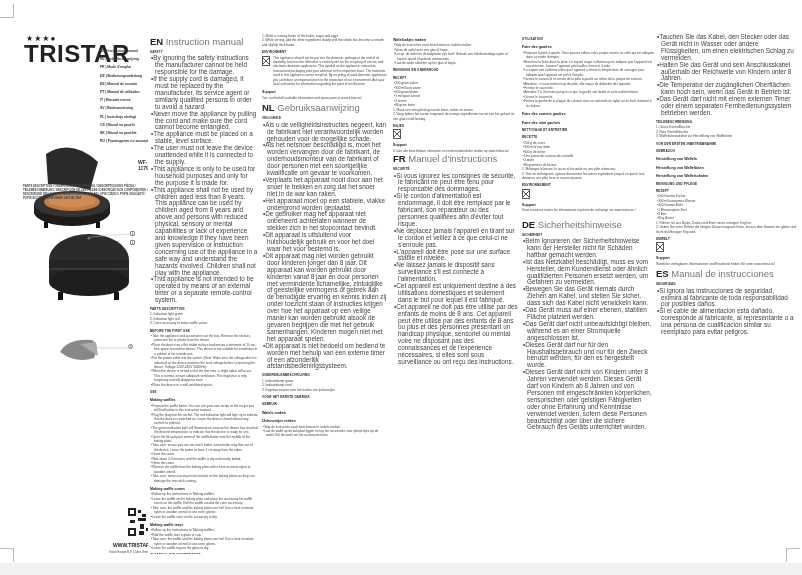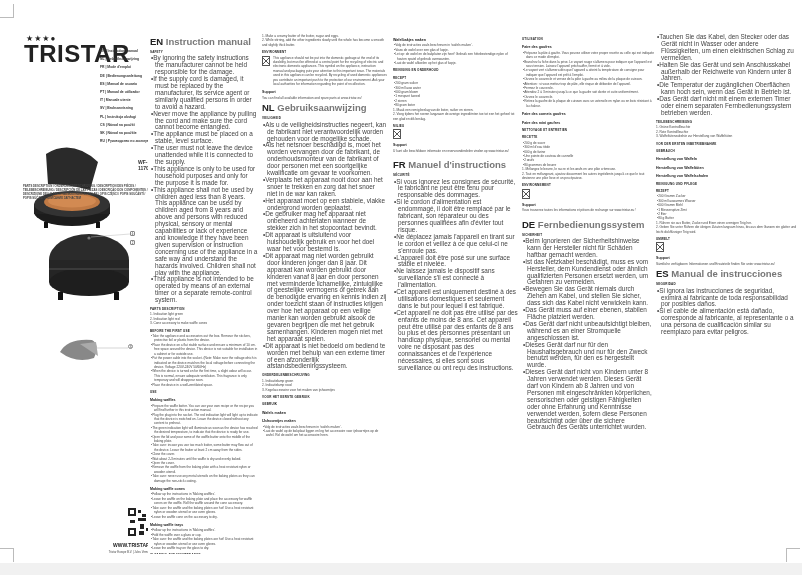--- a/index.html
+++ b/index.html
@@ -18,21 +18,21 @@
 .langs div{font-size:3.4px;font-weight:bold;color:#333;height:8.2px;line-height:3.6px;white-space:nowrap}
 .img{position:absolute}
 .waffle1{left:10px;top:110px;width:88px;height:90px}
 .model{position:absolute;left:120px;top:125px;font-size:5px;font-weight:bold;color:#333}
 .partsline{position:absolute;left:5px;top:150px;width:125px;font-size:2.8px;line-height:4px;color:#444;font-weight:bold}
 .waffle2{left:26px;top:190px;width:90px;height:80px}
 .cone{left:40px;top:300px;width:80px;height:30px}
 .web{position:absolute;left:90px;top:508px;font-size:5px;font-weight:bold;color:#222;width:50px;text-align:right}
 .addr{position:absolute;left:70px;top:516px;font-size:2.8px;color:#444;width:70px;text-align:right;line-height:4px}
 .textcol{font-size:3.2px;line-height:4.4px;color:#444}
-.textcol h1{font-size:9.5px;line-height:11px;color:#777;font-weight:bold;margin:2px 0 1px}
+.textcol h1{font-size:9.5px;line-height:11px;color:#777;font-weight:normal;margin:2px 0 1px}
 .textcol h1 b{color:#222}
 .textcol h2{font-size:3px;font-weight:bold;color:#222;margin:3px 0 1px;letter-spacing:.2px}
 .textcol h3{font-size:3.6px;font-weight:bold;color:#222;margin:4px 0 1px}
 .textcol li{list-style:none;padding-left:4px;text-indent:-3px}
 .textcol li:before{content:"\2022 ";}
 .big{font-size:6.4px;line-height:6.9px;color:#444}
 .big li{padding-left:5px;text-indent:-4px}
 .env{display:flex;gap:3px;align-items:flex-start}
 .binicon{width:8px;height:10px;flex:none;border:0.6px solid #555;position:relative}
 .binicon:after{content:"";position:absolute;left:0;top:0;width:100%;height:100%;background:linear-gradient(45deg,transparent 45%,#555 47%,#555 53%,transparent 55%),linear-gradient(-45deg,transparent 45%,#555 47%,#555 53%,transparent 55%)}
@@ -233,21 +233,21 @@
       <li>1 mespunt kaneel</li>
       <li>2 eieren</li>
       <li>80 gram boter</li>
     </ul>
   <div>1. Maak een romig beslag van de boter, suiker en eieren.</div>
     <div>2. Voeg tijdens het roeren langzaam de overige ingrediënten toe tot een het geheel tot een glad en dik beslag.</div>
   <h2>MILIEU</h2>
   <div class="binicon"></div>
   <h3>Support</h3>
   <div>U kunt alle beschikbare informatie en reserveonderdelen vinden op www.tristar.eu!</div>
-  <h1 style="margin-top:6px"><b>FR</b> <span>Manuel d'instructions</span></h1>
+  <h1 style="margin-top:0"><b>FR</b> <span>Manuel d'instructions</span></h1>
   <h2>SÉCURITÉ</h2>
   <ul class="big">
     <li>Si vous ignorez les consignes de sécurité, le fabricant ne peut être tenu pour responsable des dommages.</li>
       <li>Si le cordon d'alimentation est endommagé, il doit être remplacé par le fabricant, son réparateur ou des personnes qualifiées afin d'éviter tout risque.</li>
       <li>Ne déplacez jamais l'appareil en tirant sur le cordon et veillez à ce que celui-ci ne s'enroule pas.</li>
     <li>L'appareil doit être posé sur une surface stable et nivelée.</li>
       <li>Ne laissez jamais le dispositif sans surveillance s'il est connecté à l'alimentation.</li>
       <li>Cet appareil est uniquement destiné à des utilisations domestiques et seulement dans le but pour lequel il est fabriqué.</li>
     <li>Cet appareil ne doit pas être utilisé par des enfants de moins de 8 ans. Cet appareil peut être utilisé par des enfants de 8 ans ou plus et des personnes présentant un handicap physique, sensoriel ou mental voire ne disposant pas des connaissances et de l'expérience nécessaires, si elles sont sous surveillance ou ont reçu des instructions.</li>
   </ul>
@@ -278,21 +278,21 @@
       <li>Une pointe de couteau de cannelle</li>
       <li>2 œufs</li>
       <li>80 grammes de beurre</li>
     </ul>
   <div>1. Mélangez le beurre, le sucre et les œufs en une pâte crémeuse.</div>
     <div>2. Tout en mélangeant, ajoutez doucement les autres ingrédients jusqu'à ce que le tout devienne une pâte lisse et un peu épaisse.</div>
   <h2>ENVIRONNEMENT</h2>
   <div class="binicon"></div>
   <h3>Support</h3>
   <div>Vous trouverez toutes les informations et pièces de rechange sur www.tristar.eu !</div>
-  <h1 style="margin-top:6px"><b>DE</b> <span>Fernbedienungssystem</span></h1>
+  <h1 style="margin-top:6px"><b>DE</b> <span>Sicherheitshinweise</span></h1>
   <h2>SICHERHEIT</h2>
   <ul class="big">
     <li>Beim Ignorieren der Sicherheitshinweise kann der Hersteller nicht für Schäden haftbar gemacht werden.</li>
       <li>Ist das Netzkabel beschädigt, muss es vom Hersteller, dem Kundendienst oder ähnlich qualifizierten Personen ersetzt werden, um Gefahren zu vermeiden.</li>
       <li>Bewegen Sie das Gerät niemals durch Ziehen am Kabel, und stellen Sie sicher, dass sich das Kabel nicht verwickeln kann.</li>
     <li>Das Gerät muss auf einer ebenen, stabilen Fläche platziert werden.</li>
       <li>Das Gerät darf nicht unbeaufsichtigt bleiben, während es an einer Stromquelle angeschlossen ist.</li>
       <li>Dieses Gerät darf nur für den Haushaltsgebrauch und nur für den Zweck benutzt werden, für den es hergestellt wurde.</li>
     <li>Dieses Gerät darf nicht von Kindern unter 8 Jahren verwendet werden. Dieses Gerät darf von Kindern ab 8 Jahren und von Personen mit eingeschränkten körperlichen, sensorischen oder geistigen Fähigkeiten oder ohne Erfahrung und Kenntnisse verwendet werden, sofern diese Personen beaufsichtigt oder über die sichere Gebrauch des Geräts unterrichtet wurden.</li>
   </ul>

